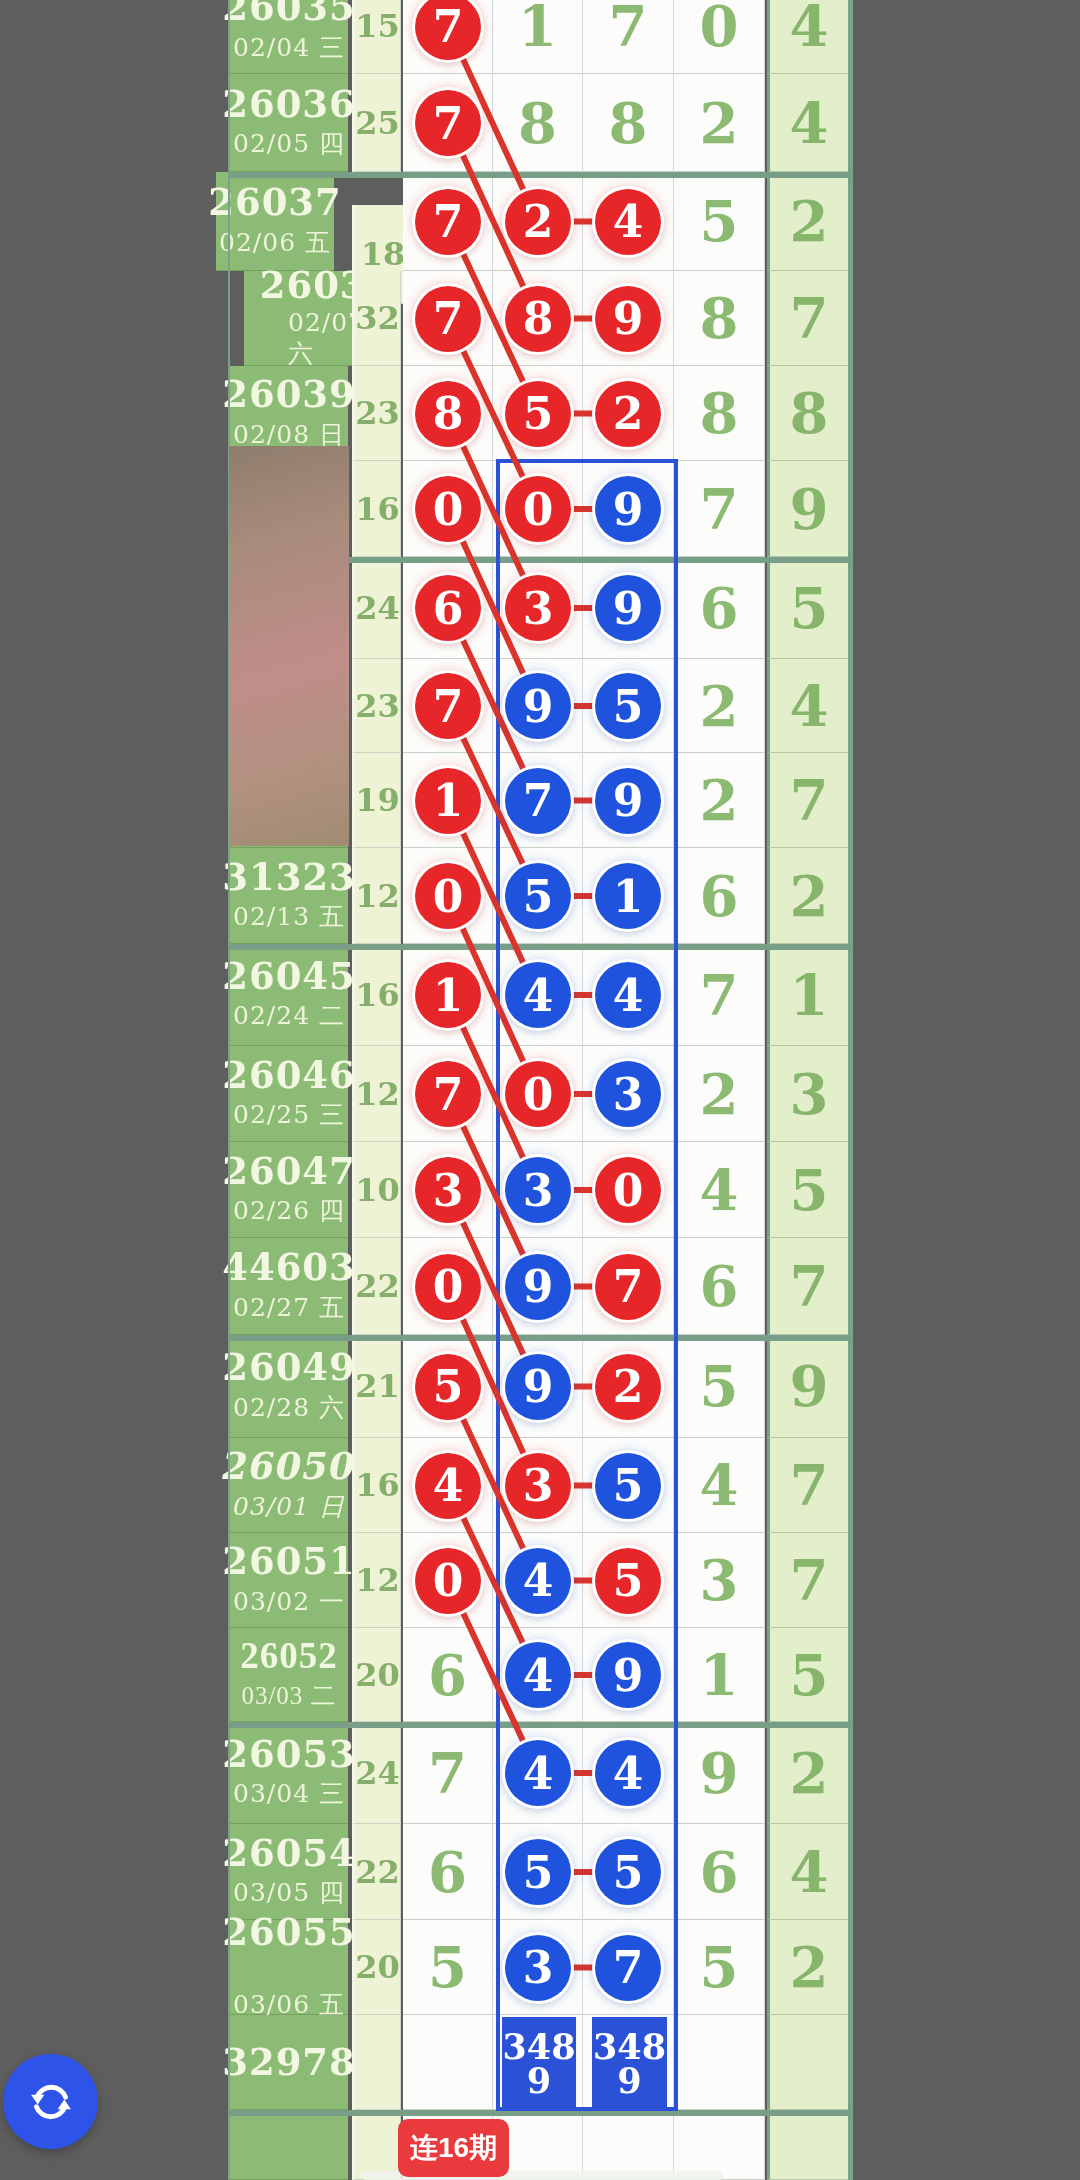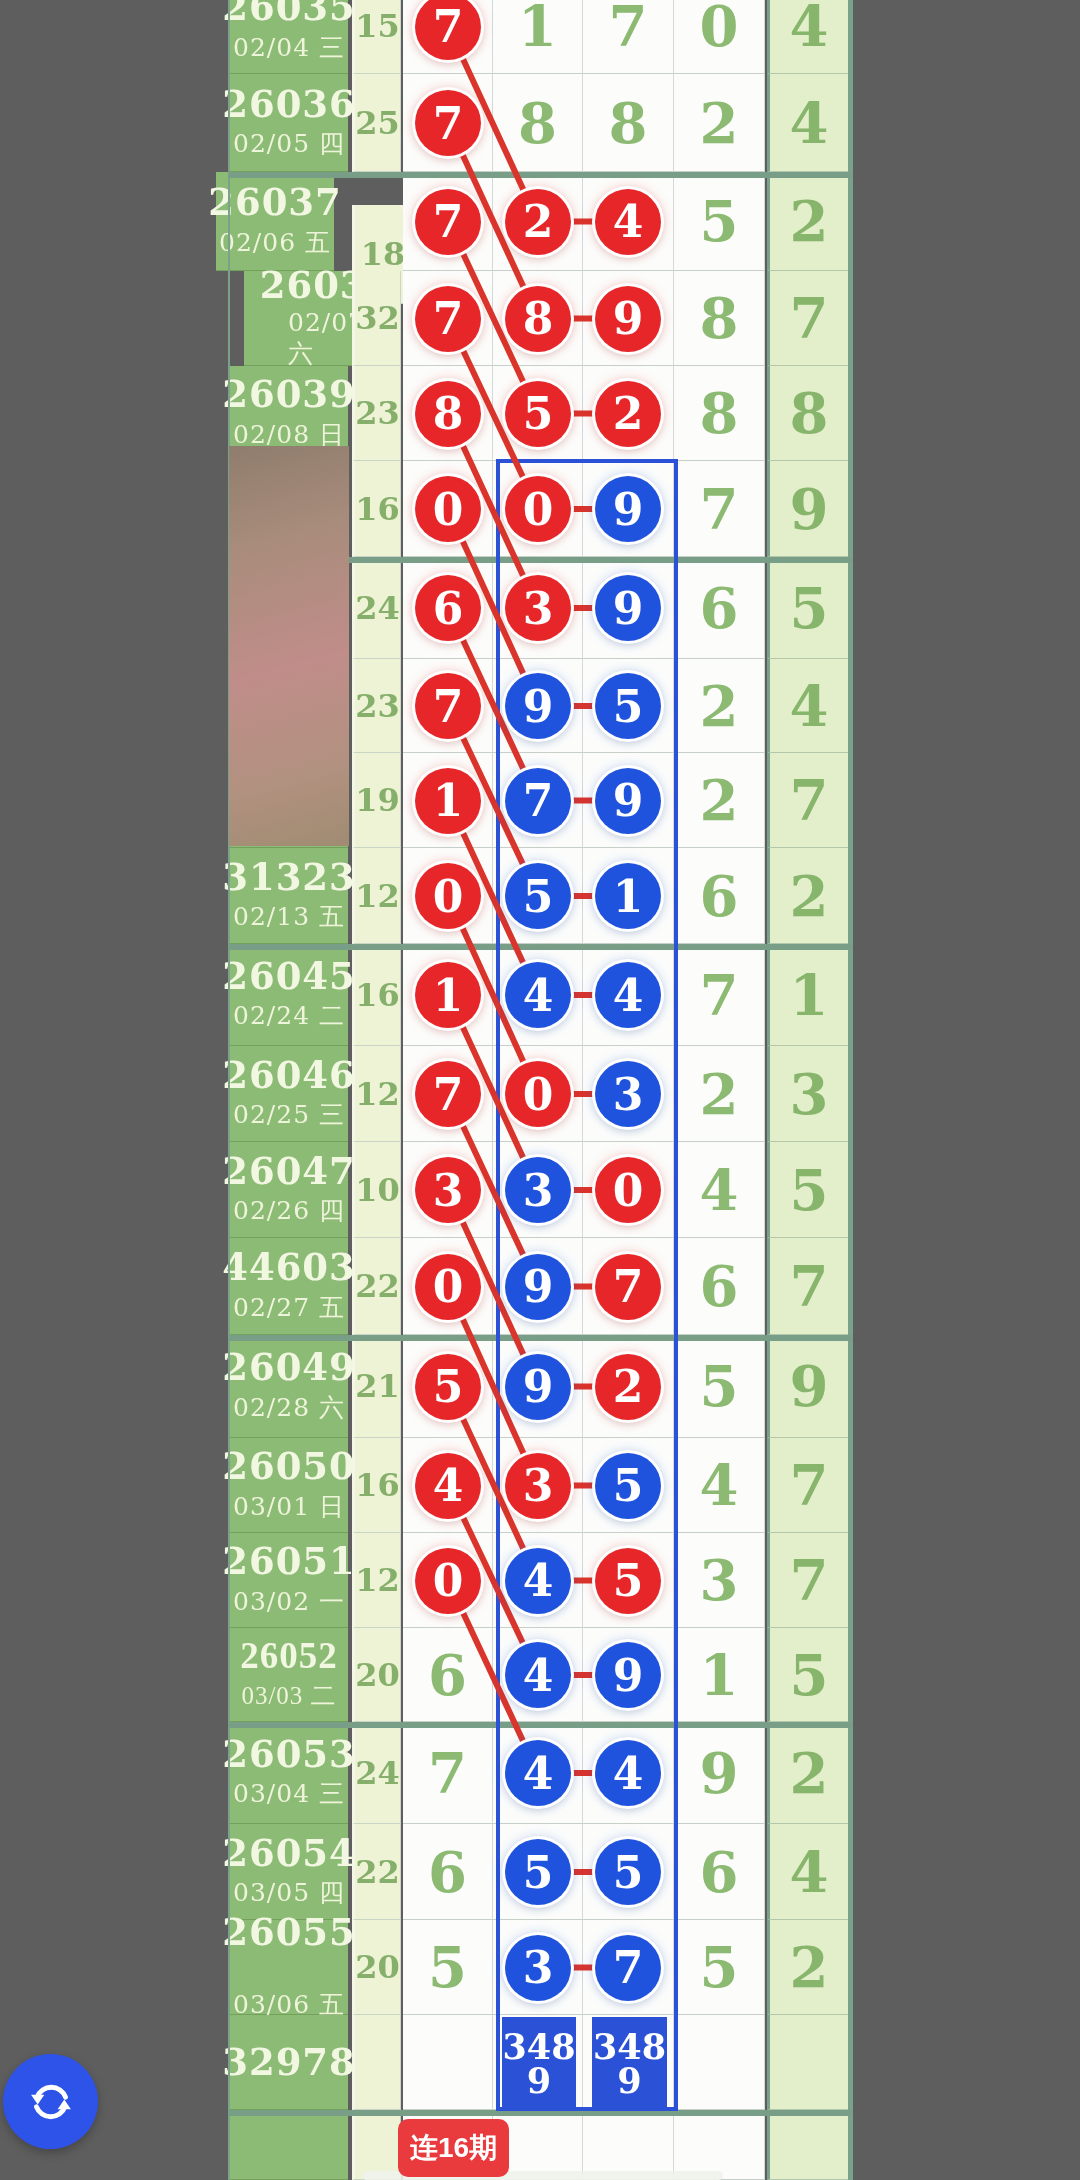--- a/index.html
+++ b/index.html
@@ -217,21 +217,21 @@
         <div class="period-date">02/28 六</div>
       </div>
       <div class="cell count-cell" style="left: 352px; top: 1335px; width: 49px; height: 103px;">21</div>
       <div class="cell white-cell" style="left: 403px; top: 1335px; width: 90px; height: 103px;"></div>
       <div class="cell white-cell" style="left: 493px; top: 1335px; width: 90px; height: 103px;"></div>
       <div class="cell white-cell" style="left: 583px; top: 1335px; width: 91px; height: 103px;"></div>
       <div class="cell white-cell" style="left: 674px; top: 1335px; width: 91px; height: 103px;">
         <span class="num">5</span>
       </div>
       <div class="cell right-cell" style="left: 767px; top: 1335px; width: 81px; height: 103px;">9</div>
-      <div class="cell period-cell" style="left: 230px; top: 1438px; width: 118px; height: 95px;">
+      <div class="cell period-cell" style="left: 230px; top: 1438px; width: 118px; height: 95px; font-style: italic;">
         <div class="period-num">26050</div>
         <div class="period-date">03/01 日</div>
       </div>
       <div class="cell count-cell" style="left: 352px; top: 1438px; width: 49px; height: 95px;">16</div>
       <div class="cell white-cell" style="left: 403px; top: 1438px; width: 90px; height: 95px;"></div>
       <div class="cell white-cell" style="left: 493px; top: 1438px; width: 90px; height: 95px;"></div>
       <div class="cell white-cell" style="left: 583px; top: 1438px; width: 91px; height: 95px;"></div>
       <div class="cell white-cell" style="left: 674px; top: 1438px; width: 91px; height: 95px;">
         <span class="num">4</span>
       </div>

